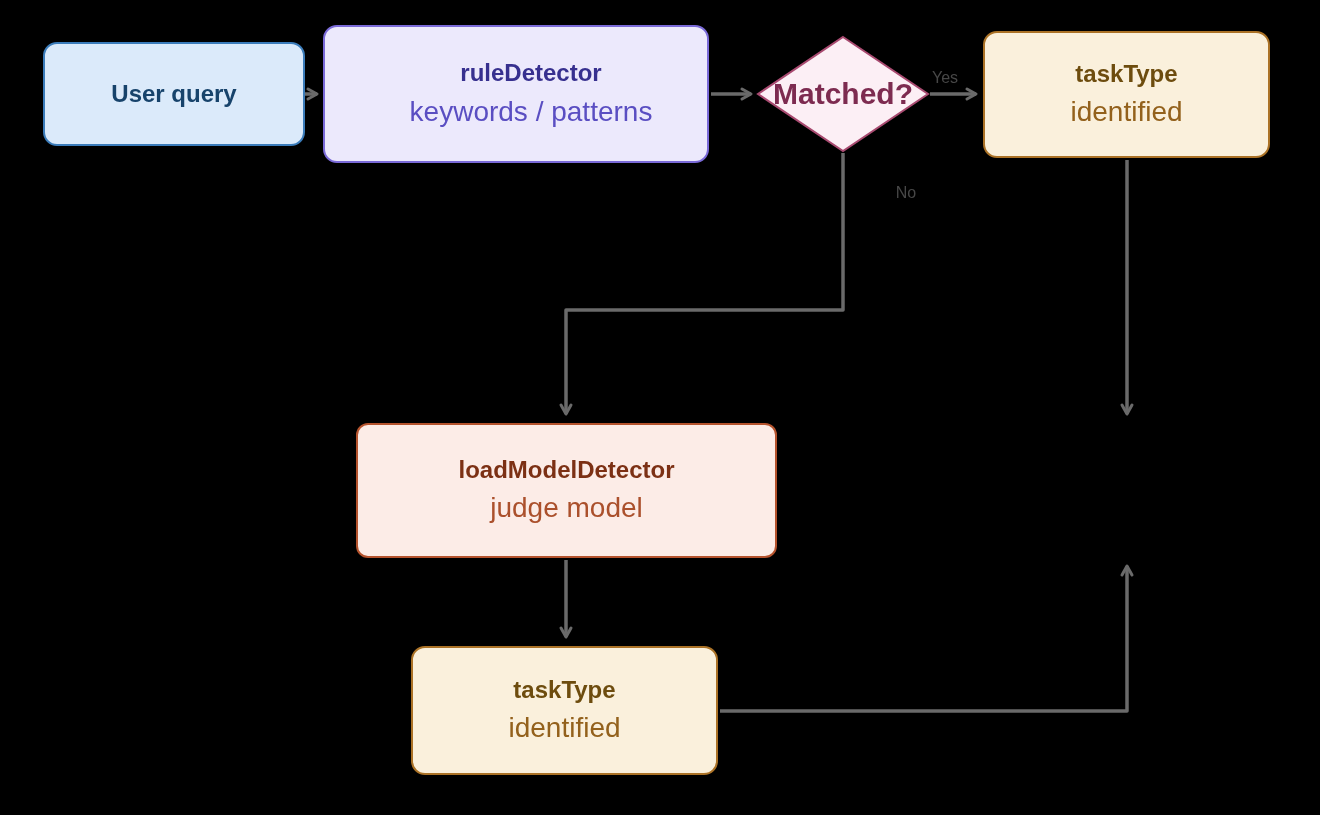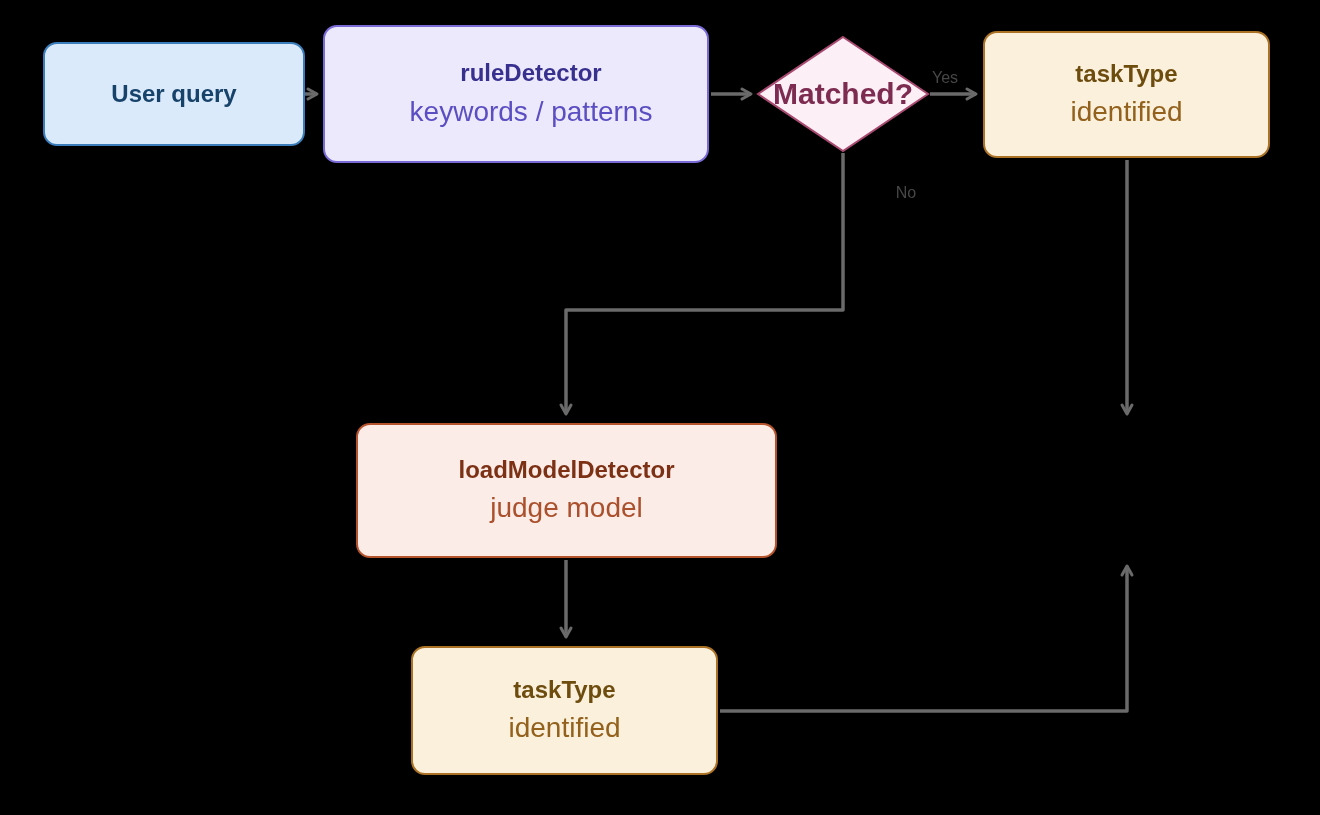--- a/index.html
+++ b/index.html
@@ -60,21 +60,21 @@
     position: absolute;
     transform: translate(-50%, -50%);
     font-size: 16px;
     font-weight: 400;
     white-space: nowrap;
   }
   
   #node-user-query        { left: 15px;  top: 42px;  width: 262px; height: 104px; margin-left: 28px; }
   #node-rule-detector     { left: 323px; top: 25px;  width: 386px; height: 138px; }
   #node-task-type-top     { left: 983px; top: 31px;  width: 287px; height: 127px; }
-  #node-load-model        { left: 356px; top: 423px; width: 421px; height: 135px; }
+  #node-load-model        { left: 356px; top: 423px; width: 421px; height: 135px; border-radius: 12px; }
   #node-route-decision    { left: 947px; top: 423px; width: 360px; height: 134px; }
   #node-task-type-bottom  { left: 411px; top: 646px; width: 307px; height: 129px; }
   #diamond-label-matched  { left: 758px; top: 37px;  width: 170px; height: 114px; }
   #edge-label-yes { left: 945px; top: 78px; }
   #edge-label-no  { left: 882px; top: 193px; margin-left: 24px; }
 </style>
 </head>
 <body style="background-color: rgb(0, 0, 0);">
 
 <div class="stage">

